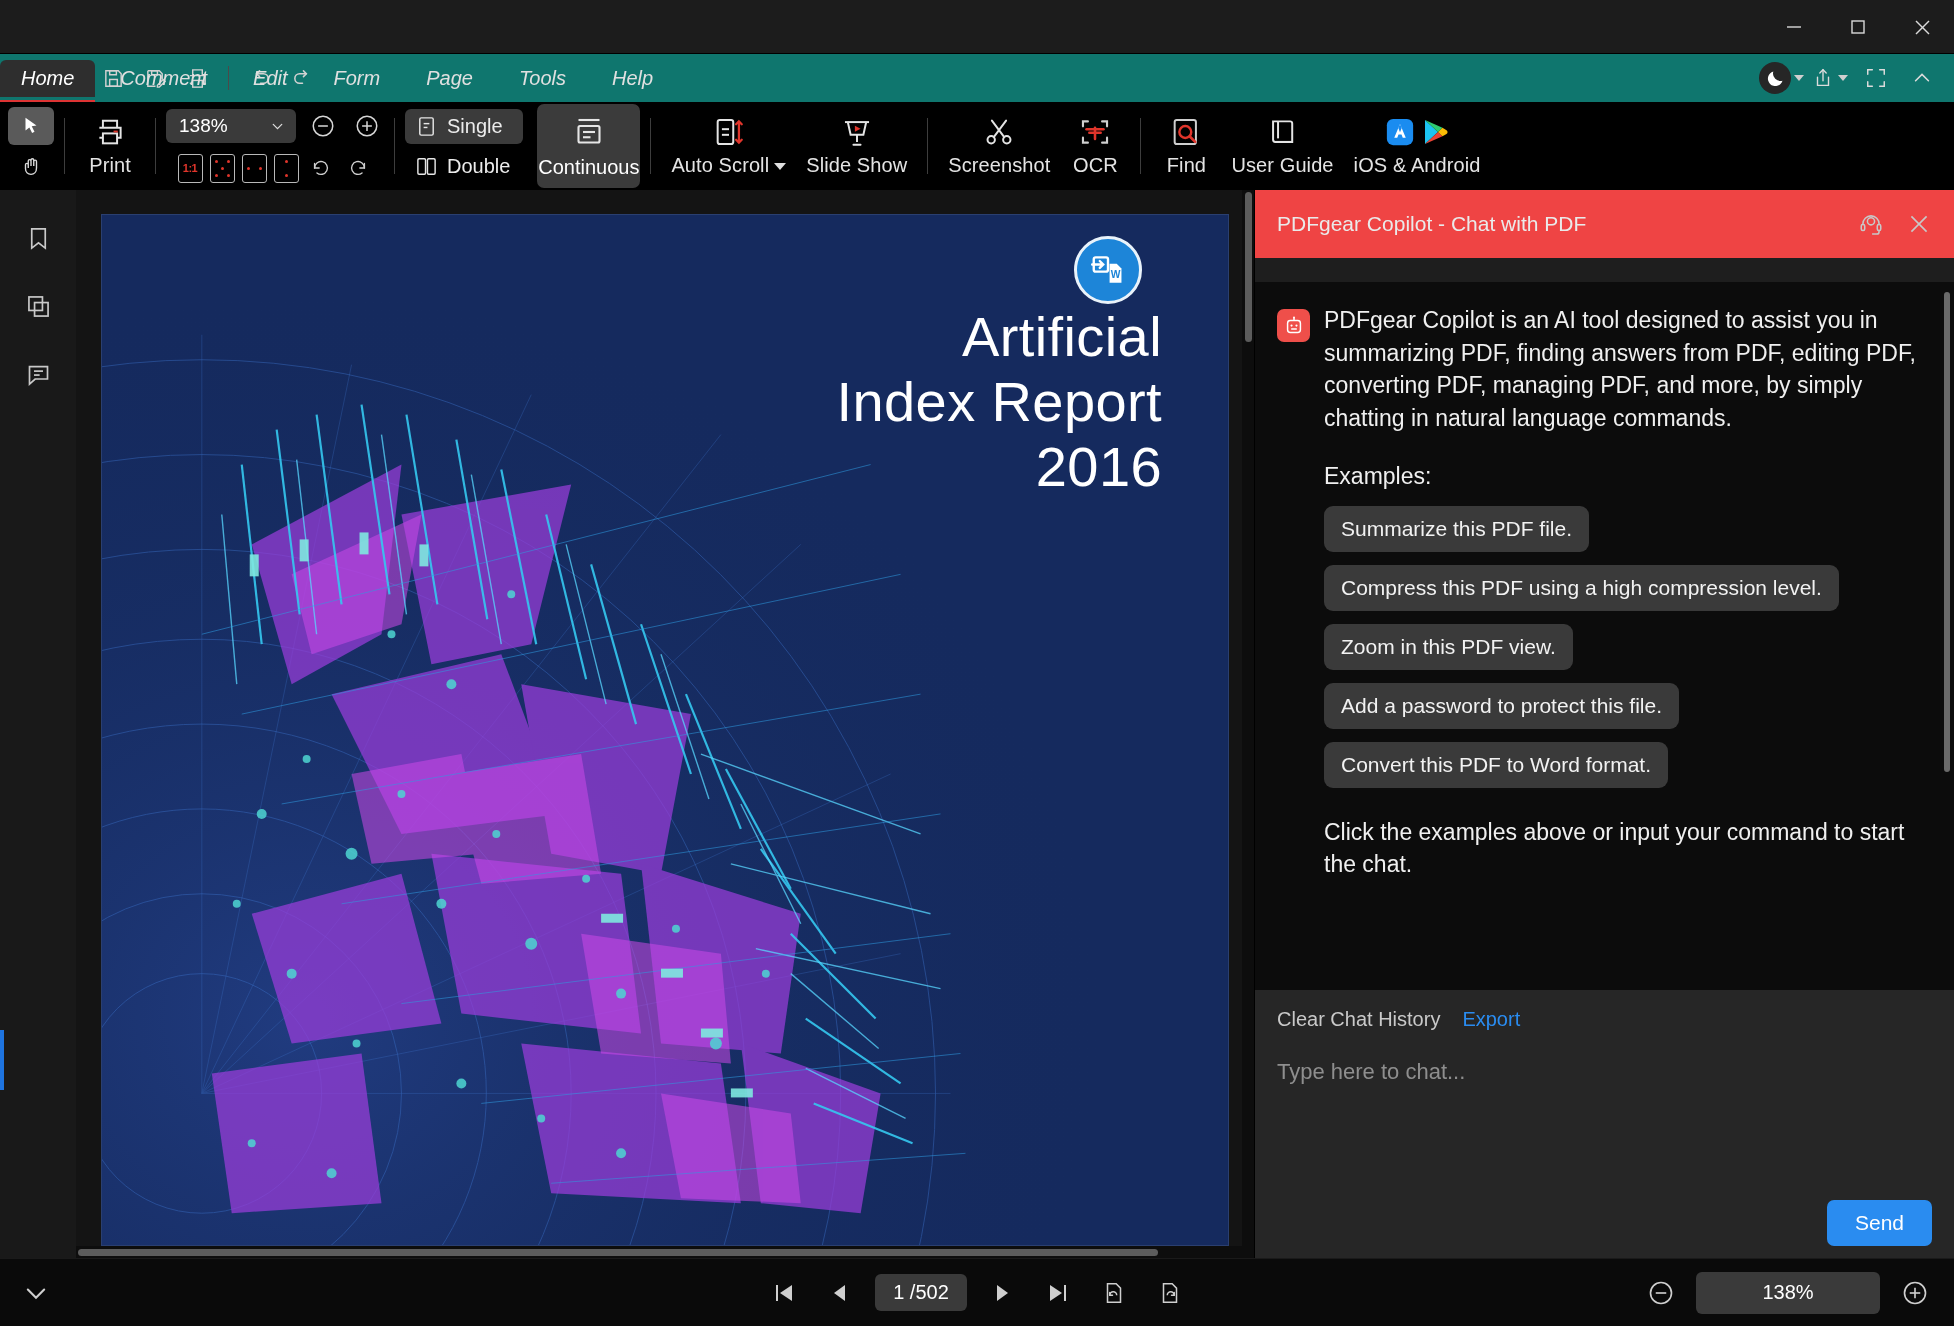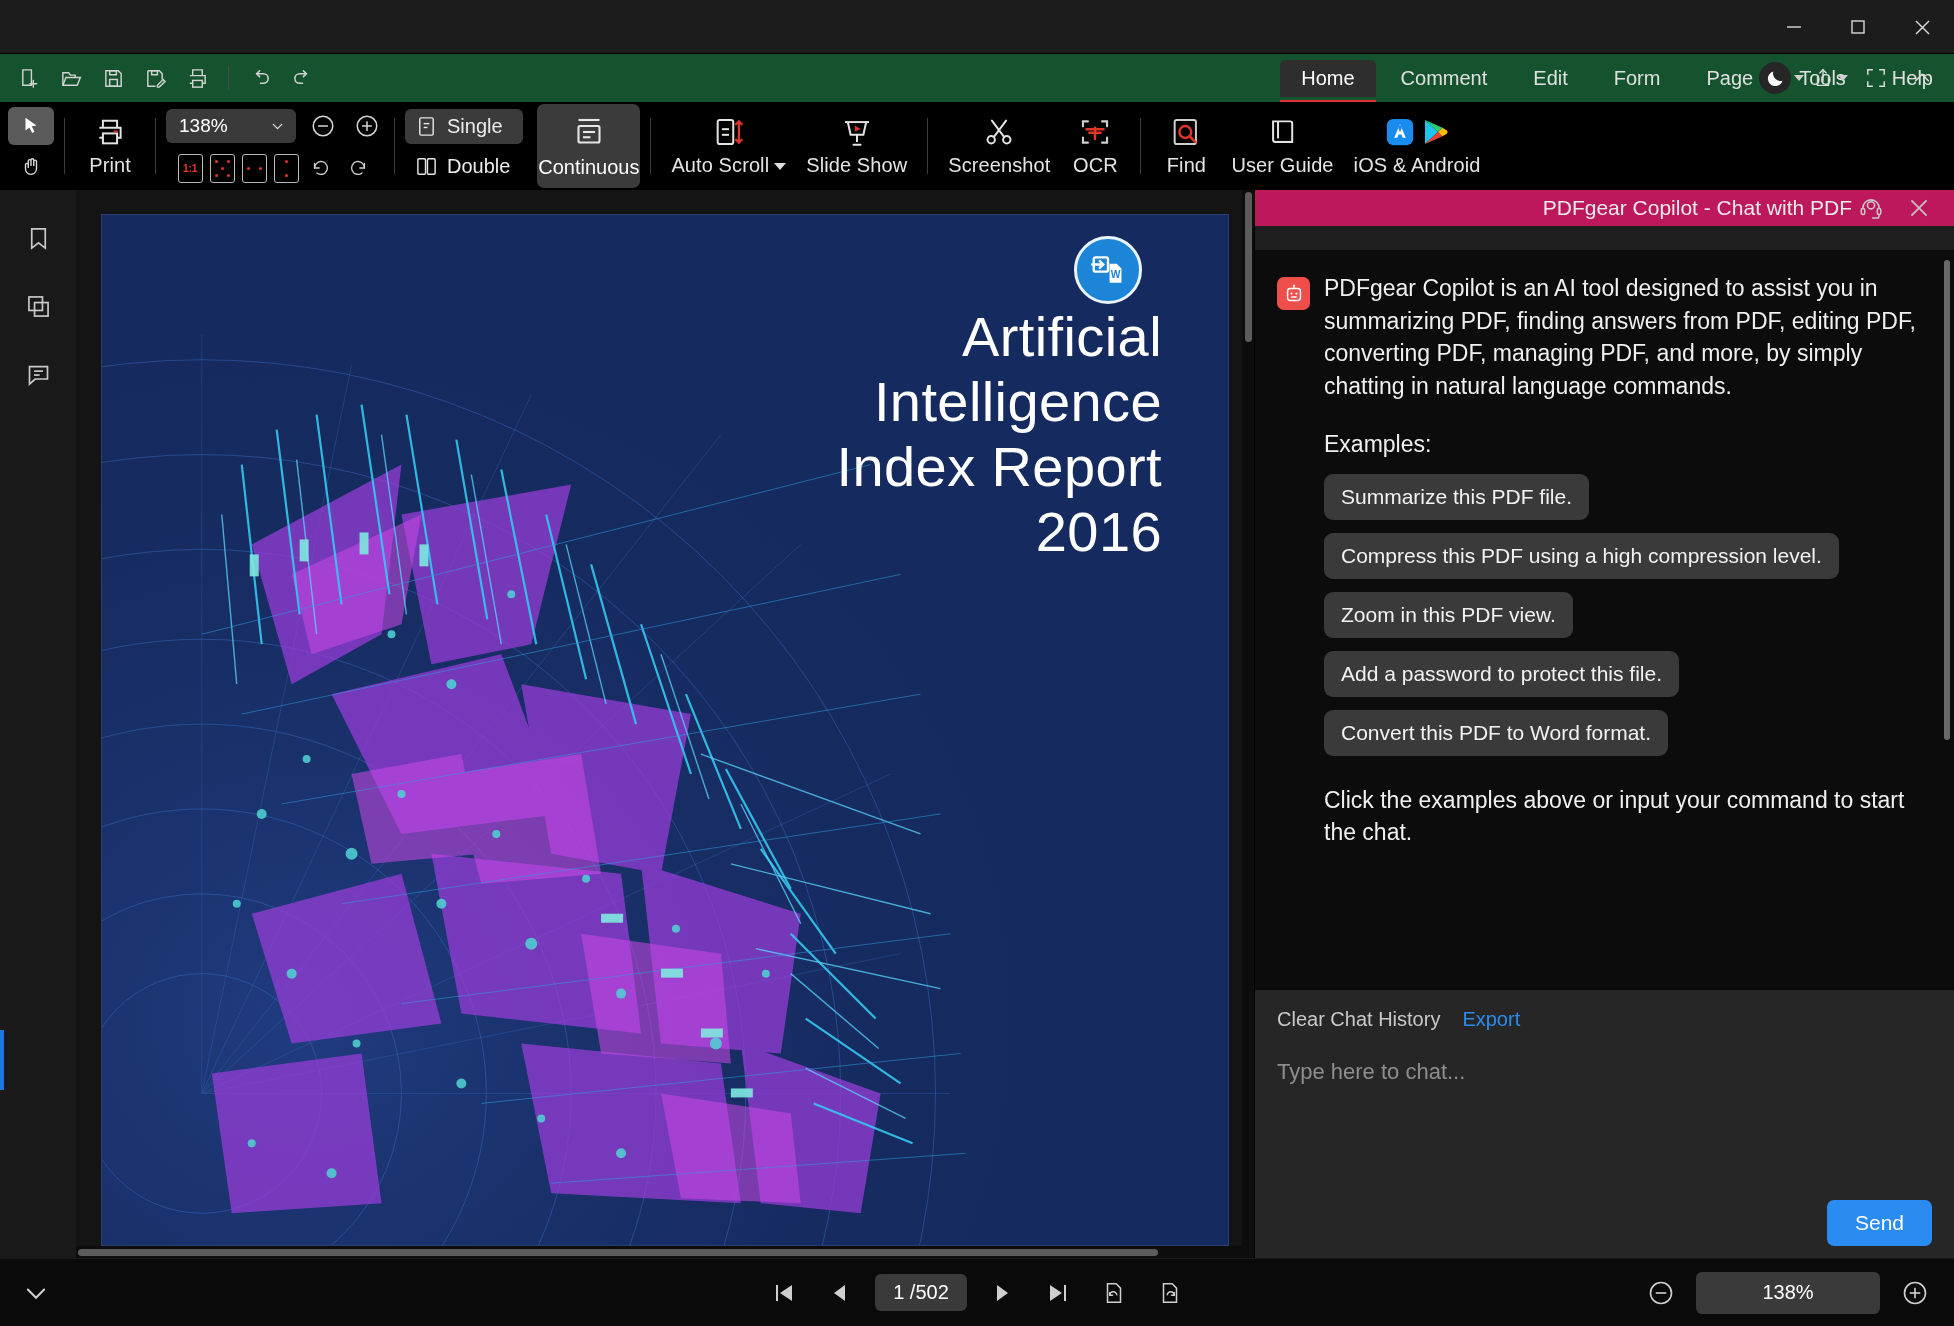--- a/index.html
+++ b/index.html
@@ -32,22 +32,22 @@
   }
   .title-text { font-size: 20px; color: #d8d8d8; white-space: nowrap; letter-spacing:.1px; }
   .win-controls { position:absolute; right:0; top:0; height:54px; display:flex; }
   .win-btn {
     width: 64px; height: 54px; display:flex; align-items:center; justify-content:center;
     color:#d9d9d9;
   }
 
   
   .tabbar {
-    height: 48px; flex:none; background:#14532d; position:relative;
-    display:flex; align-items:center; justify-content:flex-end;
+    height: 48px; flex:none; background:#0f766e; position:relative;
+    display:flex; align-items:center; justify-content:flex-start;font-style:italic;
   }
   .qat { position:absolute; left:10px; top:0; height:48px; display:flex; align-items:center; gap:4px; }
   .qat-btn {
     width:38px; height:38px; border-radius:5px; display:flex; align-items:center; justify-content:center;
     color:#d2d2d2;
   }
   .qat-sep { width:1px; height:24px; background:#4a4a4a; margin:0 8px; }
 
   .tabs { display:flex; align-items:center; gap:4px; }
   .tab {
@@ -150,22 +150,22 @@
   }
   .hscroll .thumb { position:absolute; left:2px; width:1080px; height:7px; top:3px; background:#5c5c5c; border-radius:4px; }
   .vscroll-v {
     position:absolute; right:0; top:0; bottom:12px; width:12px; background:#0d0d0d;
   }
   .vscroll-v .thumb { position:absolute; left:3px; top:2px; width:7px; height:150px; background:#5c5c5c; border-radius:4px; }
 
   
   .copilot { width: 700px; flex:none; background:#1e1e1e; display:flex; flex-direction:column; border-left:1px solid #000; }
   .cp-head {
-    height:36px; flex:none; display:flex; align-items:center; padding:0 16px 0 22px;
-    background:#be185d; justify-content:flex-end;
+    height:68px; flex:none; display:flex; align-items:center; padding:0 16px 0 22px;
+    background:#ef4444; justify-content:space-between;
   }
   .cp-title { font-size:21px; color:#eaeaea; }
   .cp-head-btns { display:flex; align-items:center; gap:10px; }
   .cp-ic { width:38px;height:38px;display:flex;align-items:center;justify-content:center;color:#c8c8c8;border-radius:5px; }
   .cp-body { flex:1; min-height:0; background:#0c0c0c; padding:22px 26px 10px 22px; position:relative; overflow:hidden;margin-top:24px; }
   .cp-scroll { position:absolute; right:4px; top:10px; width:6px; height:480px; background:#6a6a6a; border-radius:3px; }
   .intro-row { display:flex; gap:14px; align-items:flex-start; }
   .bot-avatar {
     width:33px;height:33px;border-radius:7px;background:#ef4f4a;flex:none;margin-top:5px;
     display:flex;align-items:center;justify-content:center;
@@ -704,21 +704,20 @@
             <svg width="38" height="38" viewBox="0 0 24 24" fill="none">
               <rect x="3" y="4" width="9" height="9" rx="1.2" stroke="#fff" stroke-width="1.5"></rect>
               <path d="M2 8.5h7M6.8 6.3L9 8.5l-2.2 2.2" stroke="#fff" stroke-width="1.5" stroke-linecap="round"></path>
               <path d="M13 8h4.5l3 3v9H13z" fill="#fff"></path>
               <text x="16.8" y="17.2" font-size="6.5" fill="#1d85d8" font-family="Liberation Sans, sans-serif" text-anchor="middle" font-weight="bold">W</text>
             </svg>
           </div>
 
           <div class="cover-title">
             <div>Artificial</div>
-            <div>Intelligence</div>
             <div>Index Report</div>
             <div>2016</div>
           </div>
         </div>
       </div>
       <div class="hscroll">
         <div class="thumb"></div>
       </div>
       <div class="vscroll-v">
         <div class="thumb"></div>

